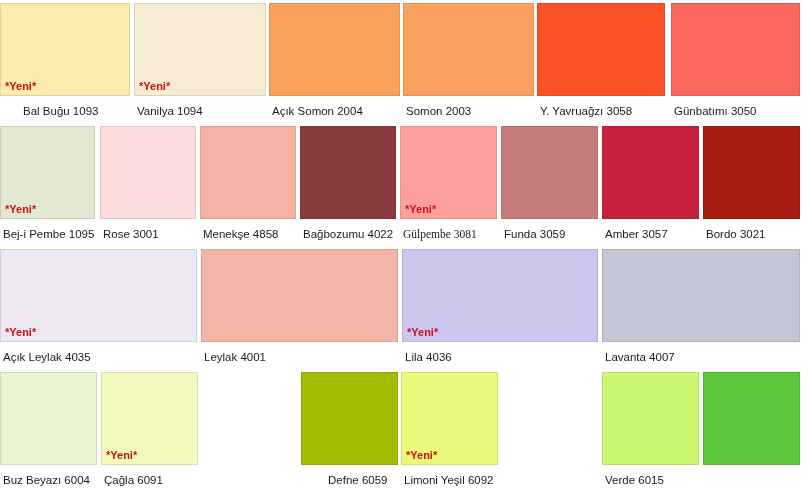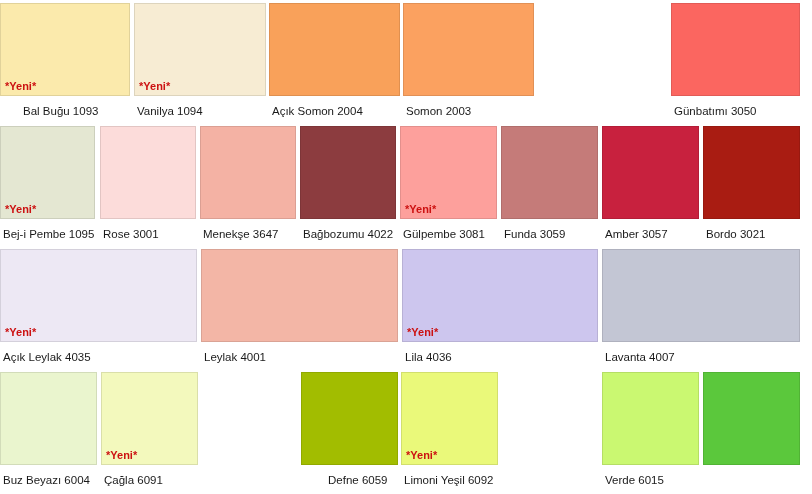--- a/index.html
+++ b/index.html
@@ -74,49 +74,53 @@
         <div class="swatch-label" style="left: 3px; top: 104px; color: rgb(26, 26, 26);">Vanilya 1094</div>
       </div>
       <div class="swatch-cell" style="left: 269px; top: 0px; width: 131px; height: 123px;">
         <div class="swatch-chip" title="Açık Somon 2004" style="top: 3px; width: 131px; height: 93px; background: rgb(249, 161, 90);"></div>
         <div class="swatch-label" style="left: 3px; top: 104px; color: rgb(26, 26, 26);">Açık Somon 2004</div>
       </div>
       <div class="swatch-cell" style="left: 403px; top: 0px; width: 131px; height: 123px;">
         <div class="swatch-chip" title="Somon 2003" style="top: 3px; width: 131px; height: 93px; background: rgb(251, 161, 96);"></div>
         <div class="swatch-label" style="left: 3px; top: 104px; color: rgb(26, 26, 26);">Somon 2003</div>
       </div>
+      <div class="swatch-cell" style="left: 537px; top: 0px; width: 128px; height: 123px;">
+        <div class="swatch-chip" title="Y. Yavruağzı 3058" style="top: 3px; width: 128px; height: 93px; background: rgb(251, 83, 39);"></div>
+        <div class="swatch-label" style="left: 3px; top: 104px; color: rgb(26, 26, 26);">Y. Yavruağzı 3058</div>
+      </div>
       <div class="swatch-cell" style="left: 671px; top: 0px; width: 109px; height: 123px;">
         <div class="swatch-chip" title="Günbatımı 3050" style="top: 3px; width: 129px; height: 93px; background: rgb(251, 102, 96);"></div>
         <div class="swatch-label" style="left: 3px; top: 104px; color: rgb(26, 26, 26);">Günbatımı 3050</div>
       </div>
     </div>
     <div class="swatch-row" style="position: absolute; left: 0px; top: 123px; height: 123px;">
       <div class="swatch-cell" style="left: 0px; top: 0px; width: 95px; height: 123px;">
         <div class="swatch-chip" title="Bej-i Pembe 1095" style="top: 3px; width: 95px; height: 93px; background: rgb(228, 231, 210);">
           <span class="swatch-new-badge" style="color: rgb(204, 17, 17);">*Yeni*</span>
         </div>
         <div class="swatch-label" style="left: 3px; top: 104px; color: rgb(26, 26, 26);">Bej-i Pembe 1095</div>
       </div>
       <div class="swatch-cell" style="left: 100px; top: 0px; width: 96px; height: 123px;">
         <div class="swatch-chip" title="Rose 3001" style="top: 3px; width: 96px; height: 93px; background: rgb(252, 220, 218);"></div>
         <div class="swatch-label" style="left: 3px; top: 104px; color: rgb(26, 26, 26);">Rose 3001</div>
       </div>
       <div class="swatch-cell" style="left: 200px; top: 0px; width: 96px; height: 123px;">
         <div class="swatch-chip" title="Menekşe 3012" style="top: 3px; width: 96px; height: 93px; background: rgb(244, 178, 164);"></div>
-        <div class="swatch-label" style="left: 3px; top: 104px; color: rgb(26, 26, 26);">Menekşe 3647</div>
+        <div class="swatch-label" style="left: 3px; top: 104px; color: rgb(26, 26, 26);">Menekşe 4858</div>
       </div>
       <div class="swatch-cell" style="left: 300px; top: 0px; width: 96px; height: 123px;">
         <div class="swatch-chip" title="Bağbozumu 4022" style="top: 3px; width: 96px; height: 93px; background: rgb(140, 60, 63);"></div>
         <div class="swatch-label" style="left: 3px; top: 104px; color: rgb(26, 26, 26);">Bağbozumu 4022</div>
       </div>
       <div class="swatch-cell" style="left: 400px; top: 0px; width: 97px; height: 123px;">
         <div class="swatch-chip" title="Gülpembe 3081" style="top: 3px; width: 97px; height: 93px; background: rgb(253, 160, 156);">
           <span class="swatch-new-badge" style="color: rgb(204, 17, 17);">*Yeni*</span>
         </div>
-        <div class="swatch-label" style="left: 3px; top: 104px; color: rgb(26, 26, 26);">Gülpembe 3081</div>
+        <div class="swatch-label" style="left: 3px; top: 104px; color: rgb(26, 26, 26); font-family: Liberation Serif, serif;">Gülpembe 3081</div>
       </div>
       <div class="swatch-cell" style="left: 501px; top: 0px; width: 97px; height: 123px;">
         <div class="swatch-chip" title="Funda 3059" style="top: 3px; width: 97px; height: 93px; background: rgb(197, 123, 121);"></div>
         <div class="swatch-label" style="left: 3px; top: 104px; color: rgb(26, 26, 26);">Funda 3059</div>
       </div>
       <div class="swatch-cell" style="left: 602px; top: 0px; width: 97px; height: 123px;">
         <div class="swatch-chip" title="Amber 3057" style="top: 3px; width: 97px; height: 93px; background: rgb(200, 33, 62);"></div>
         <div class="swatch-label" style="left: 3px; top: 104px; color: rgb(26, 26, 26);">Amber 3057</div>
       </div>
       <div class="swatch-cell" style="left: 703px; top: 0px; width: 97px; height: 123px;">

